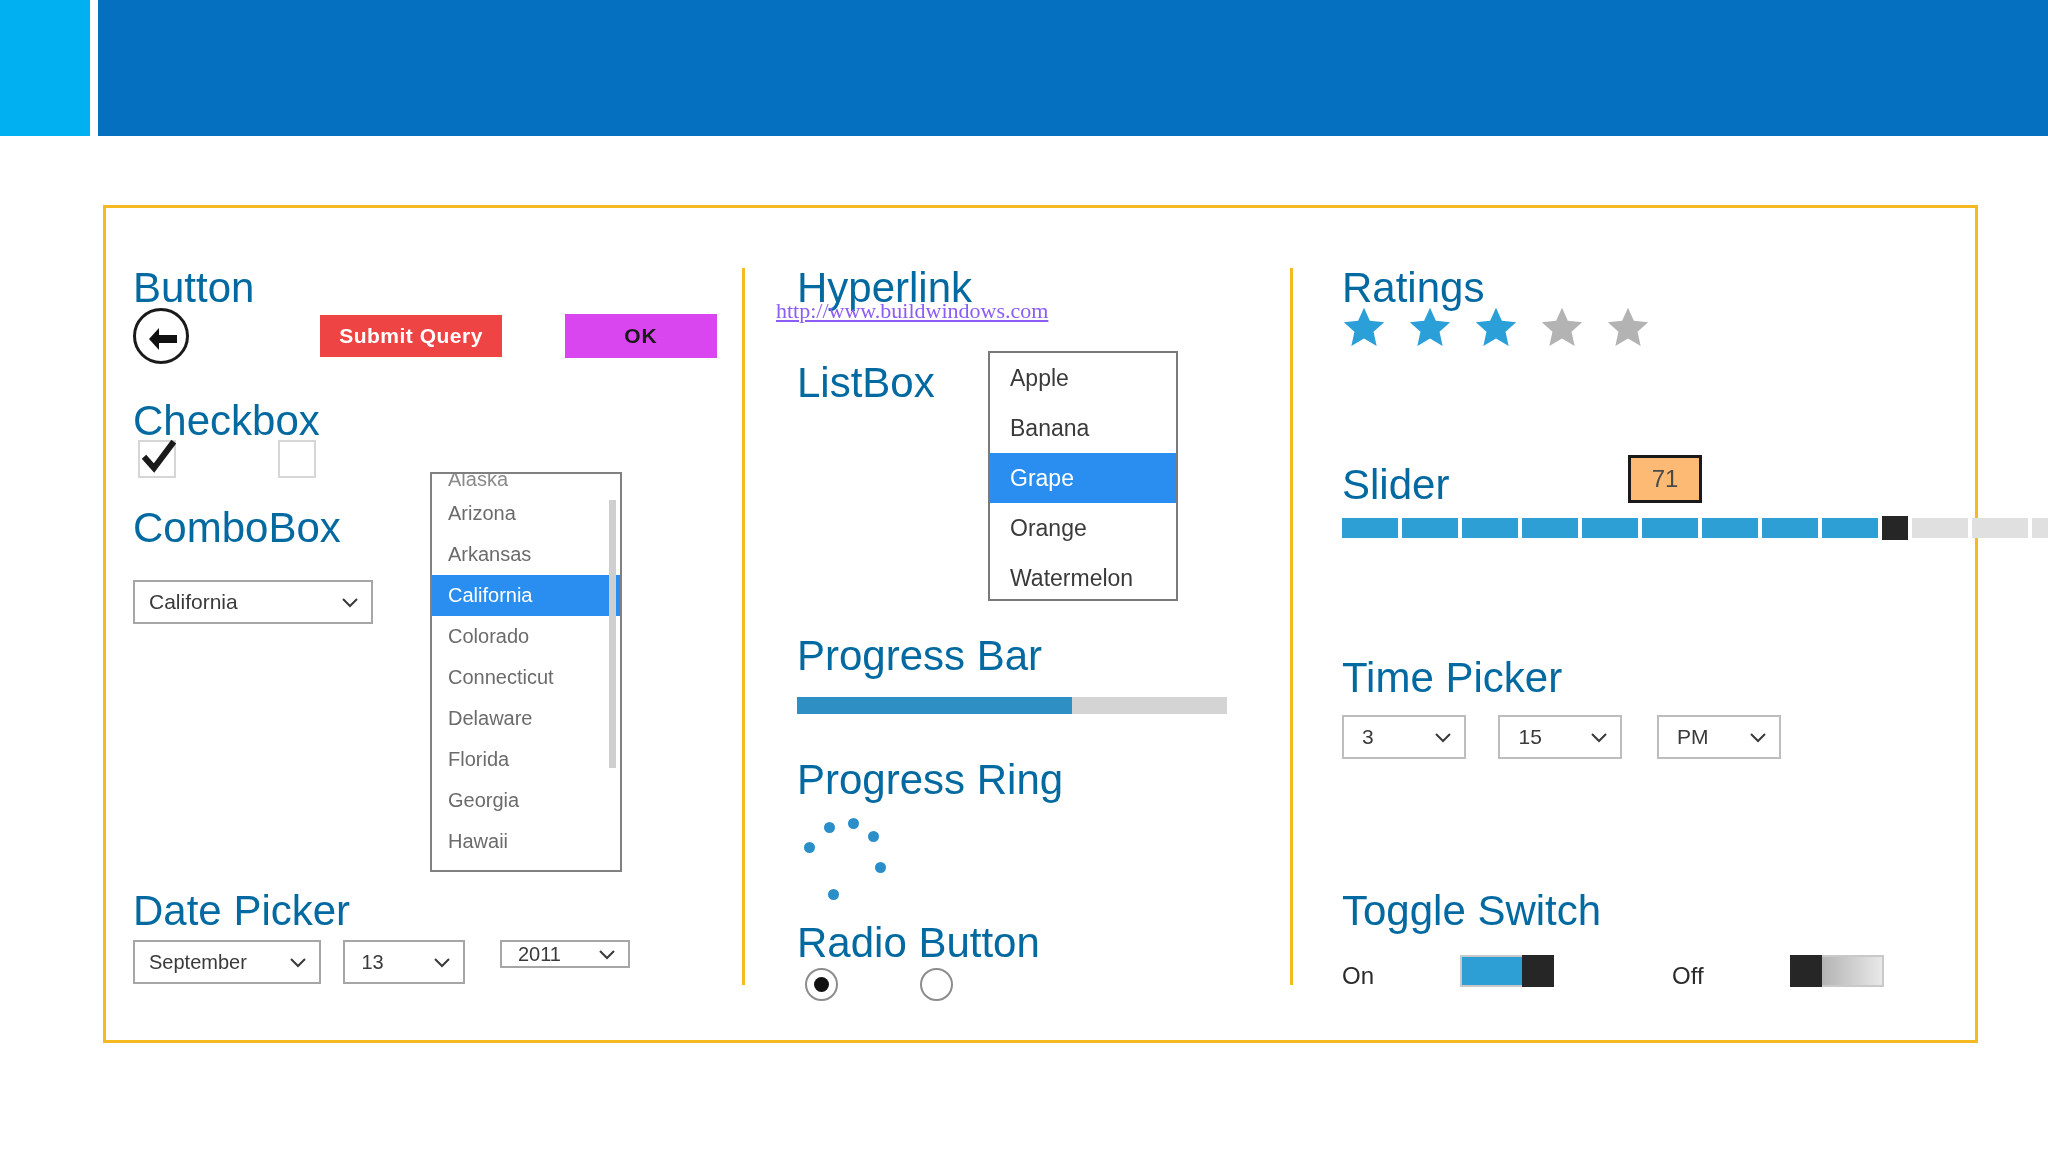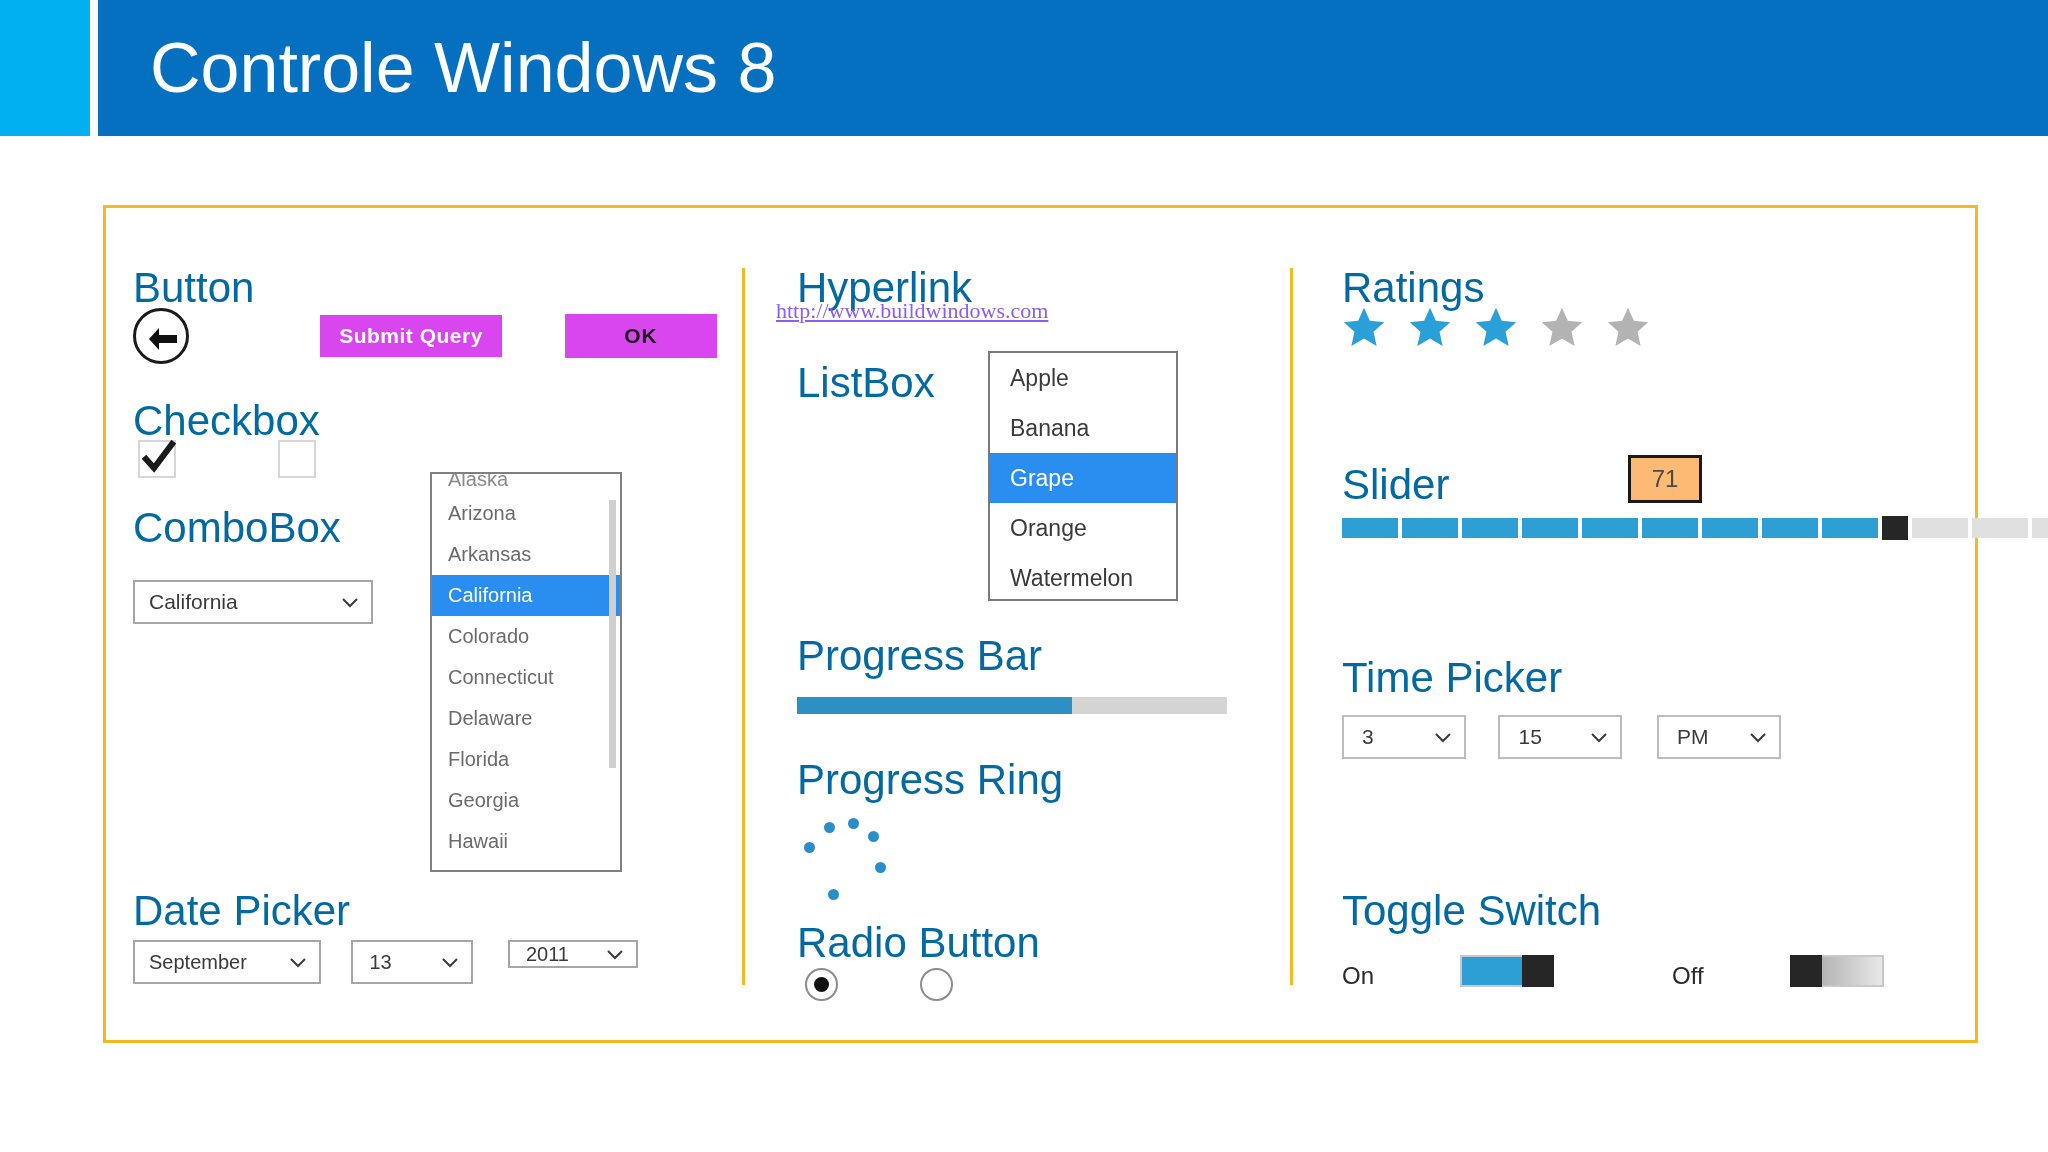--- a/index.html
+++ b/index.html
@@ -32,21 +32,21 @@
 
   
   .back-btn {
     position:absolute; left:133px; top:308px; width:56px; height:56px;
     border:3px solid #1a1a1a; border-radius:50%; background:#ffffff;
   }
   .back-btn svg { position:absolute; left:9px; top:11px; }
 
   .btn-submit {
     position:absolute; left:320px; top:315px; width:182px; height:42px;
-    background:#d946ef; color:#ffffff; font-size:21px; font-weight:bold;
+    background:#ef4444; color:#ffffff; font-size:21px; font-weight:bold;
     display:flex; align-items:center; justify-content:center; letter-spacing:.5px;
   }
   .btn-ok {
     position:absolute; left:565px; top:314px; width:152px; height:44px;
     background:#d946ef; color:#1a1a1a; font-size:21px; font-weight:bold;
     display:flex; align-items:center; justify-content:center; letter-spacing:1px;
   }
 
   .cb {
     position:absolute; top:440px; width:38px; height:38px;
@@ -73,21 +73,21 @@
     height:41px; line-height:41px; padding-left:16px;
     font-size:20px; color:#6b6b6b; white-space:nowrap;
   }
   .dropdown .opt.sel { background:#2a8ef0; color:#ffffff; }
   .dropdown .opt.clipped { height:19px; line-height:10px; overflow:hidden; color:#8a8a8a; }
   .dd-scroll { position:absolute; right:4px; top:26px; width:7px; height:268px; background:#cfcfcf; }
 
   .datepicker { position:absolute; left:133px; top:940px; }
   .datepicker .combo { position:relative; display:inline-flex; vertical-align:top; }
   #dp-month { width:188px; height:44px; padding:0 10px 0 14px; font-size:20px; }
-  #dp-day   { width:122px; height:44px; padding:0 10px 0 16px; font-size:20px; margin-left:26px; }
+  #dp-day   { width:122px; height:44px; padding:0 10px 0 16px; font-size:20px; margin-left:18px; }
   #dp-year  { width:130px; height:28px; padding:0 10px 0 16px; font-size:20px; margin-left:30px; }
 
   
   .hyperlink {
     position:absolute; left:776px; top:298px; font-size:22px; color:#8b5cf6;
     font-family:"Liberation Serif", serif; text-decoration:underline; white-space:nowrap;
   }
 
   .listbox {
     position:absolute; left:988px; top:351px; width:190px; height:250px;
@@ -148,21 +148,20 @@
   .tg-on .thumb { right:0; }
   .tg-off .track { background:linear-gradient(to right,#9a9a9a,#e8e8e8); }
   .tg-off .thumb { left:0; }
 </style>
 </head>
 <body>
 
 <div class="header">
   <div class="header-accent"></div>
   <div class="header-bar"></div>
-  <div class="header-title">Controle Windows 8</div>
 </div>
 
 <div class="frame"></div>
 <div class="divider d1"></div>
 <div class="divider d2"></div>
 
 <div class="sect-title" style="left:133px; top:265px;">Button</div>
 
 <div class="back-btn">
   <svg width="38" height="34" viewBox="0 0 38 34">

